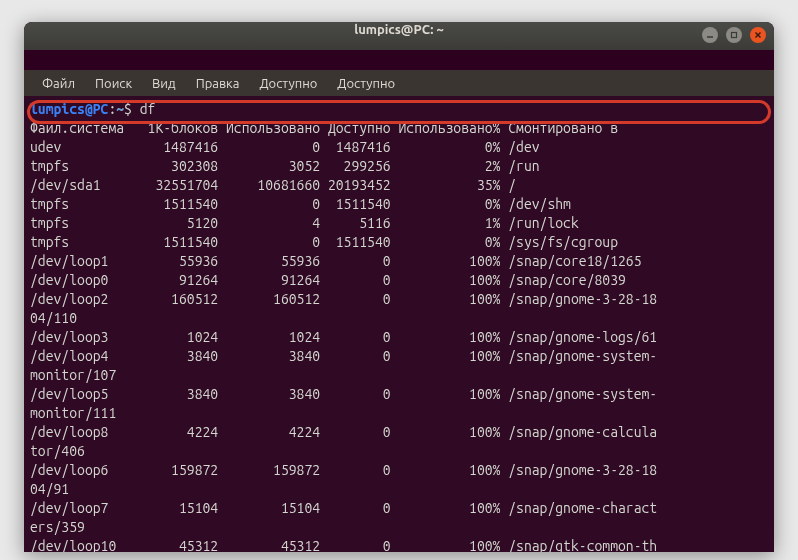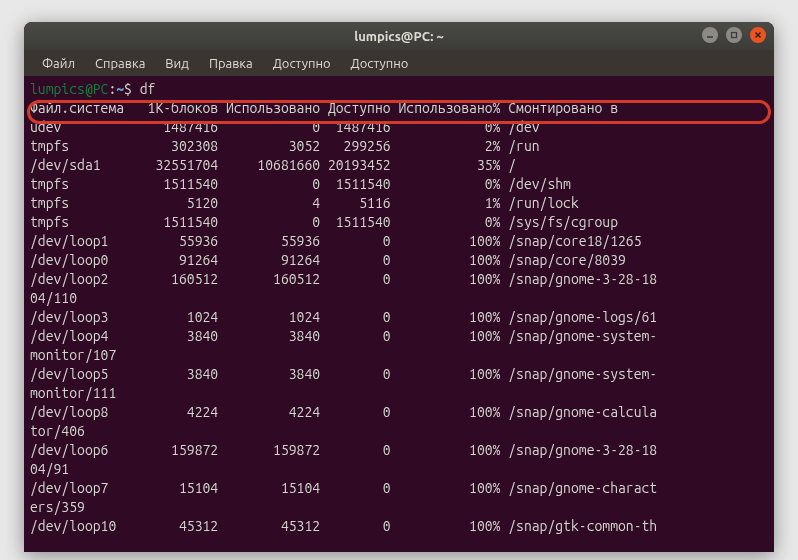--- a/index.html
+++ b/index.html
@@ -18,21 +18,21 @@
     height: 530px;
     background: #2c001e;
     border-radius: 8px 8px 0 0;
     box-shadow: 0 4px 20px rgba(0,0,0,0.4);
     overflow: hidden;
   }
   .titlebar {
     height: 28px;
     background: linear-gradient(#4a4a46, #3c3b37);
     display: flex;
-    align-items: center;
+    align-items: flex-start;
     justify-content: center;
     position: relative;
     border-radius: 8px 8px 0 0;
   }
   .titlebar .title {
     color: #dfdbd2;
     font-size: 13px;
     font-weight: bold;
     font-family: Ubuntu, sans-serif;
   }
@@ -60,36 +60,37 @@
   .menubar {
     height: 26px;
     background: #3a3531;
     display: flex;
     align-items: center;
     padding: 0 8px;
     gap: 0;
     font-family: Ubuntu, sans-serif;
     font-size: 13px;
     color: #dfdbd2;
+    margin-top: 20px;
   }
   .menubar .mitem {
     padding: 3px 10px;
     cursor: pointer;
   }
   .terminal {
     background: #300a24;
     color: #d3d7cf;
     font-size: 14px;
     line-height: 19px;
     padding: 4px 6px;
     white-space: pre;
     height: calc(100% - 54px);
     overflow: hidden;
   }
-  .prompt-user { color: #15803d; font-weight: normal; }
+  .prompt-user { color: #3b82f6; font-weight: bold; }
   .prompt-path { color: #729fcf; font-weight: bold; }
   .prompt-sym { color: #d3d7cf; }
   .highlight-box {
     position: absolute;
     left: 27px;
     top: 100px;
     width: 744px;
     height: 24px;
     border: 3px solid #d43a2a;
     border-radius: 12px;
@@ -117,21 +118,21 @@
         <svg width="8" height="8" viewBox="0 0 8 8">
             <line x1="1.5" y1="1.5" x2="6.5" y2="6.5" stroke="#3a1a10" stroke-width="1.5"></line>
             <line x1="6.5" y1="1.5" x2="1.5" y2="6.5" stroke="#3a1a10" stroke-width="1.5"></line>
           </svg>
       </div>
     </div>
   </div>
 
   <div class="menubar">
     <div class="mitem">Файл</div>
-    <div class="mitem">Справка</div>
+    <div class="mitem">Поиск</div>
     <div class="mitem">Вид</div>
     <div class="mitem">Правка</div>
     <div class="mitem">Доступно</div>
     <div class="mitem">Доступно</div>
   </div>
 
   <div class="terminal" id="term"><span class="prompt-user">lumpics@PC</span><span class="prompt-sym">:</span><span class="prompt-path">~</span><span class="prompt-sym">$ df</span>
 Файл.система   1K-блоков Использовано Доступно Использовано% Смонтировано в
 udev             1487416            0  1487416            0% /dev
 tmpfs             302308         3052   299256            2% /run

